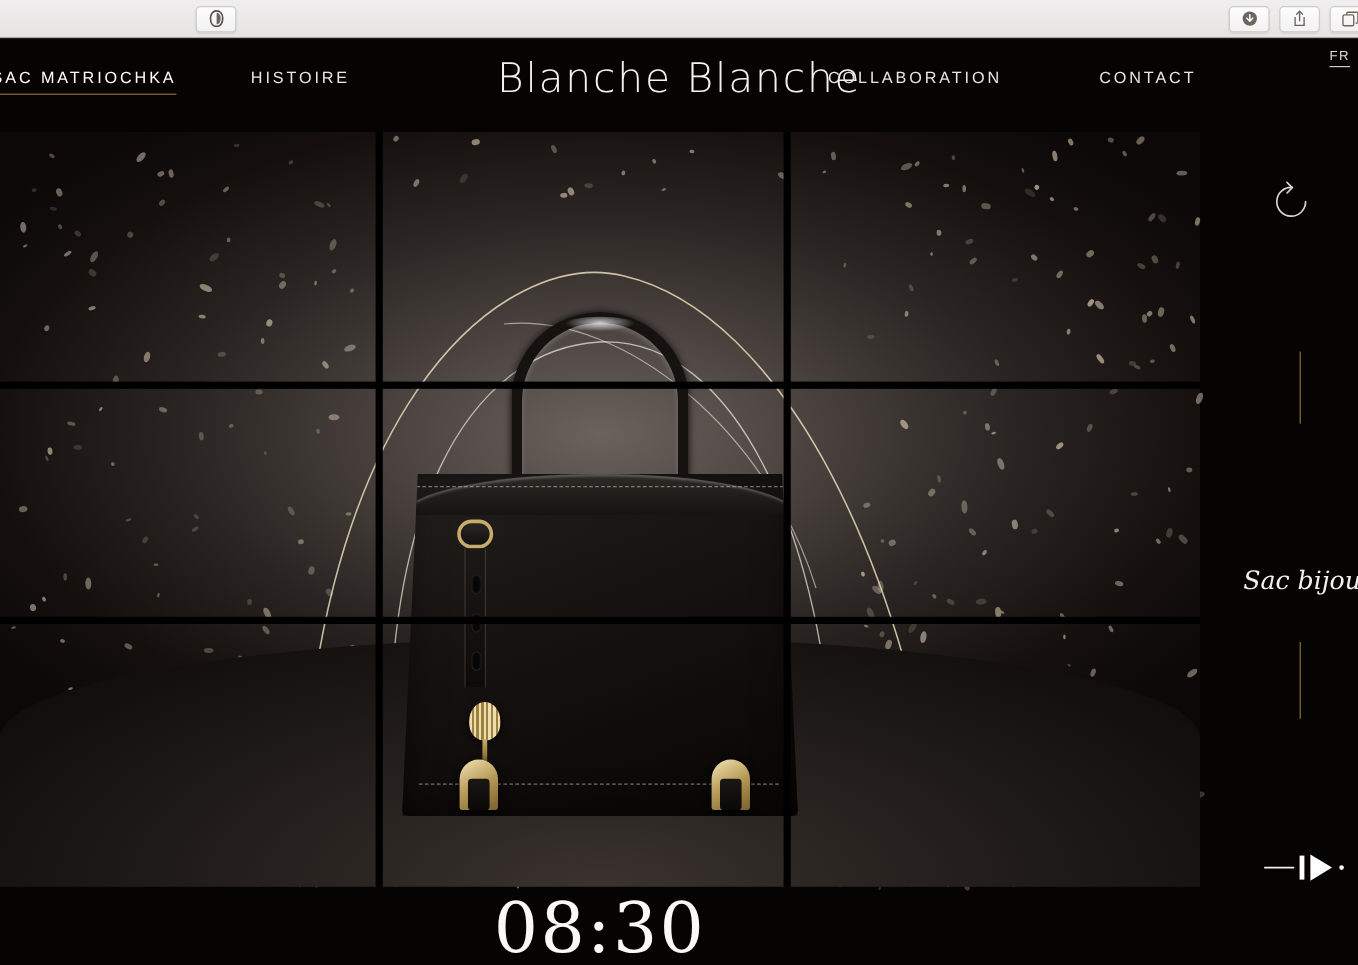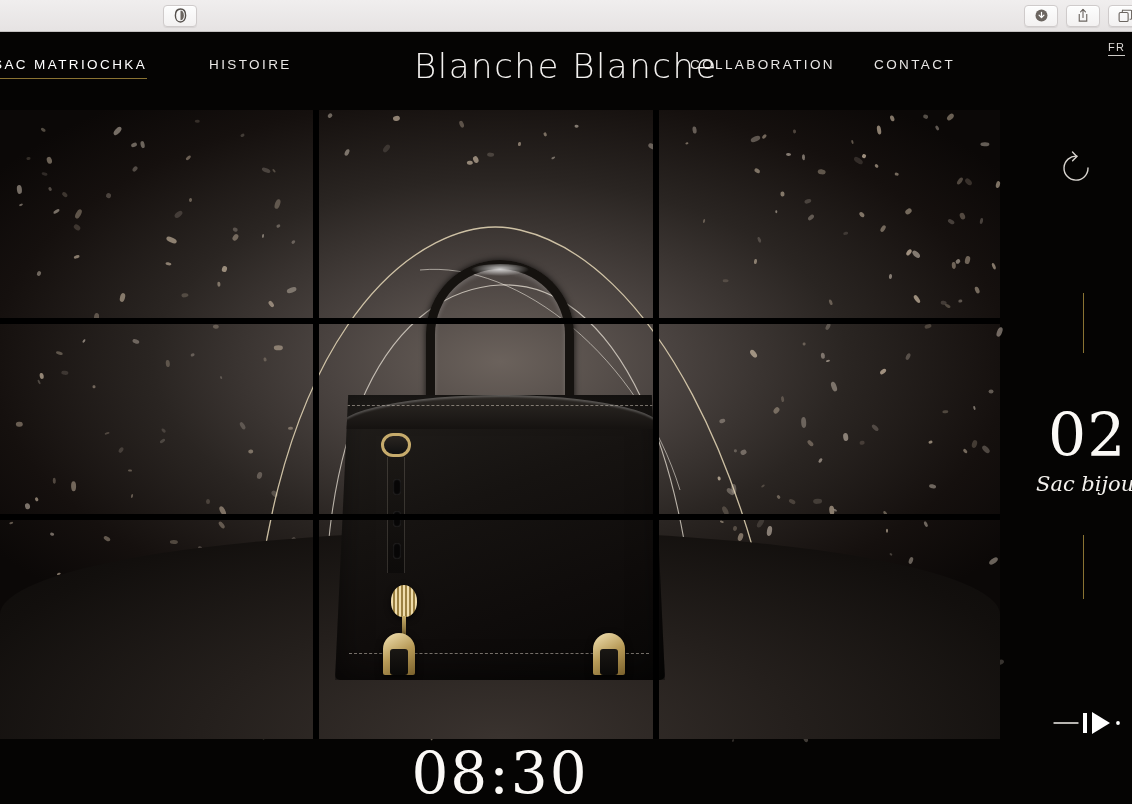--- a/index.html
+++ b/index.html
@@ -74,21 +74,21 @@
     cursor: default;
     padding-bottom: 6px;
   }
   .nav-link.active {
     color: #ffffff;
     border-bottom: 1px solid #8a7332;
   }
   #nav-sac   { left: -7px; }
   #nav-hist  { left: 209px; }
   #nav-collab{ left: 690px; }
-  #nav-contact{ left: 874px; text-align: center; }
+  #nav-contact{ left: 916px; text-align: center; }
 
   .brand {
     position: absolute; left: 0; top: 14px;
     width: 1132px;
     text-align: center;
     font-family: "DejaVu Sans", sans-serif;
     font-weight: 300;
     font-size: 34px;
     letter-spacing: 1.5px;
     color: #f3f1ef;
@@ -683,21 +683,20 @@
 
   <div class="rail">
     <div class="replay-icon">
       <svg width="44" height="44" viewBox="0 0 44 44">
         <path d="M32 22 A12 12 0 1 1 21 10.2" fill="none" stroke="#d8d4cf" stroke-width="1.4" stroke-linecap="round"></path>
         <path d="M16.5 6 L20.8 10.4 L16.6 14.8" fill="none" stroke="#d8d4cf" stroke-width="1.4" stroke-linecap="round" stroke-linejoin="round"></path>
       </svg>
     </div>
 
     <div class="rail-line" id="rail-line-top"></div>
-    <div class="rail-num">02</div>
     <div class="rail-label">Sac bijou</div>
     <div class="rail-line" id="rail-line-bot"></div>
 
     <div class="rail-next">
       <svg width="80" height="26" viewBox="0 0 80 26">
         <line x1="2" y1="13" x2="26" y2="13" stroke="#f2efec" stroke-width="1.4" stroke-linecap="round"></line>
         <rect x="31" y="3" width="4" height="20" fill="#ffffff"></rect>
         <path d="M40 2 L58 13 L40 24 Z" fill="#ffffff"></path>
         <circle cx="66" cy="13" r="1.9" fill="#ffffff"></circle>
       </svg>

